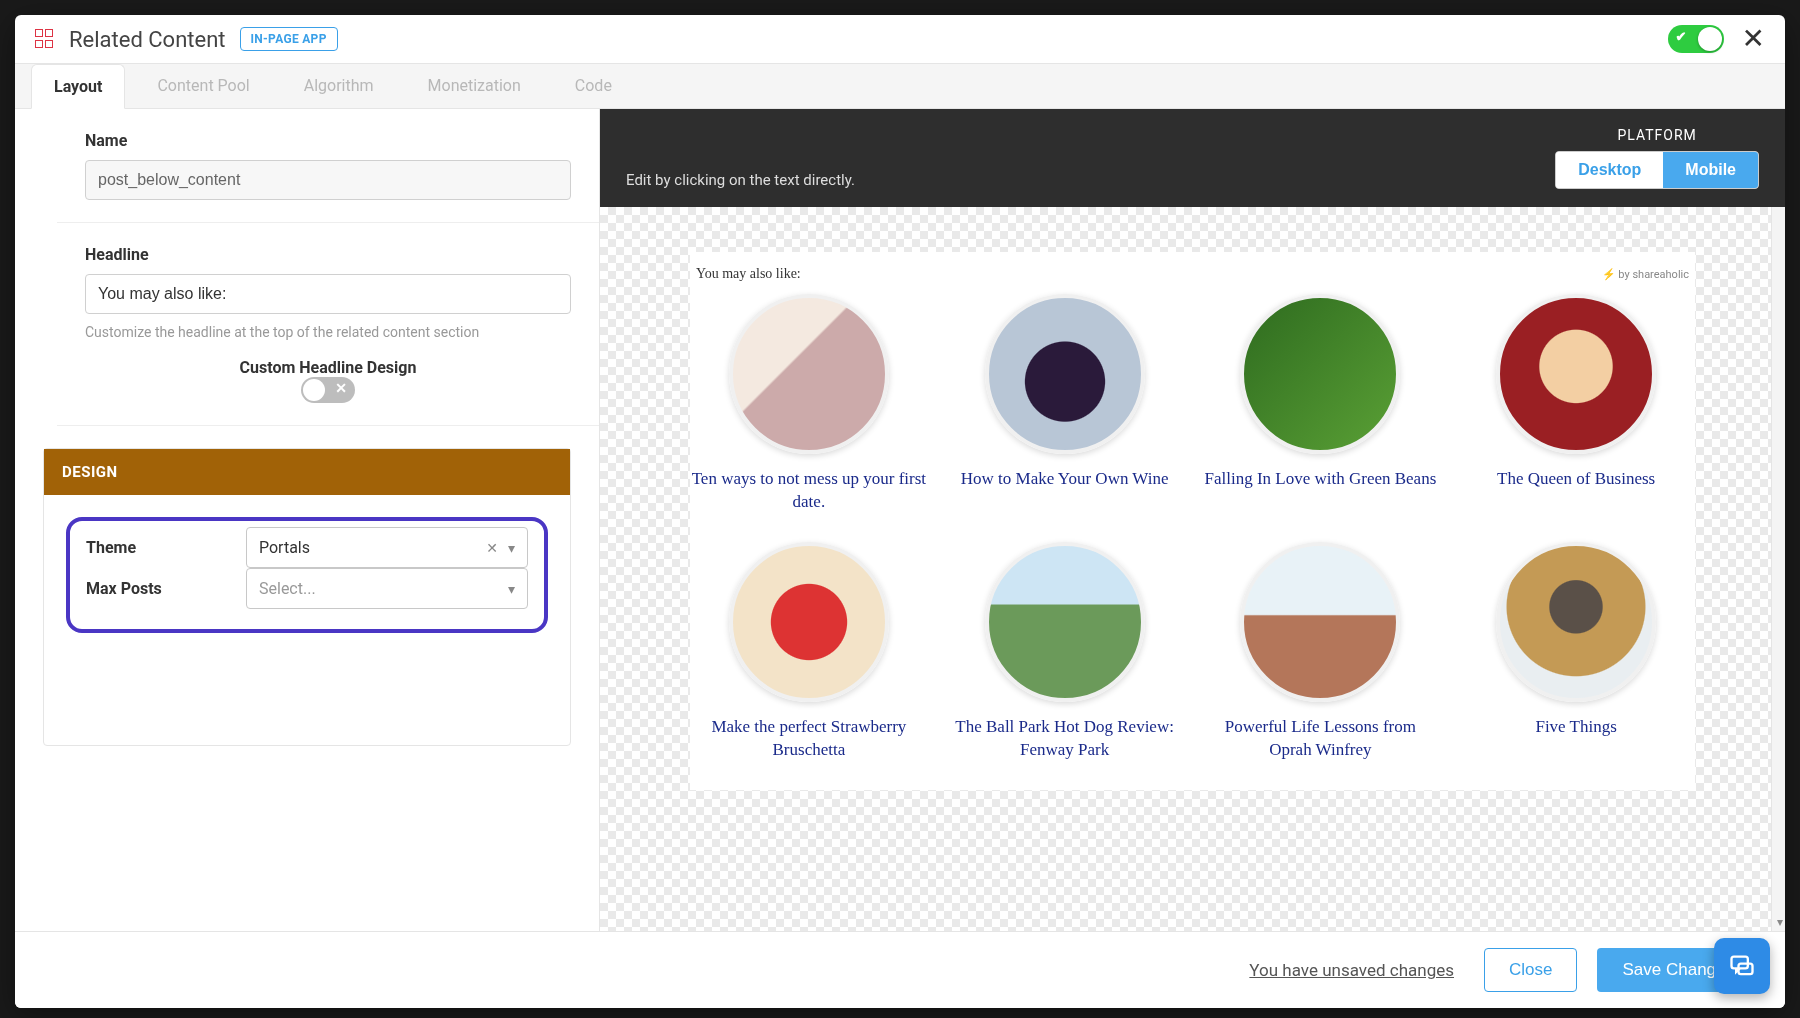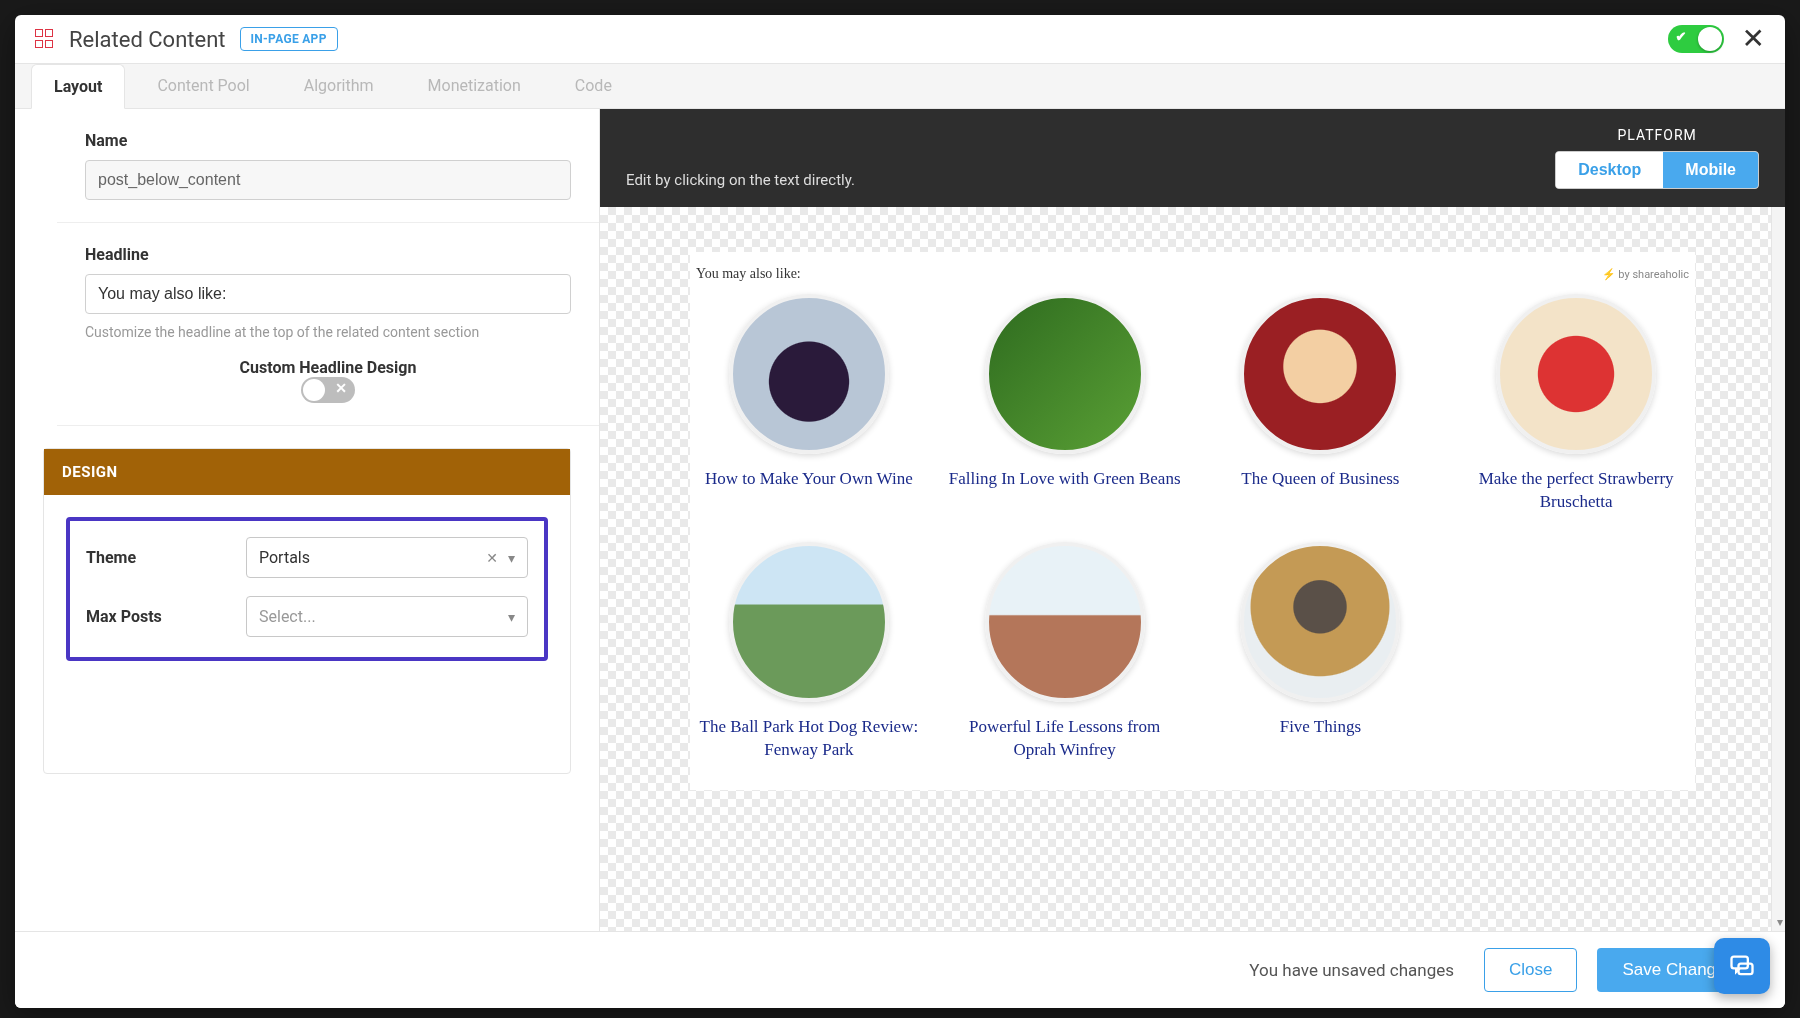--- a/index.html
+++ b/index.html
@@ -93,22 +93,22 @@
     content:"";position:absolute;left:2px;top:2px;width:22px;height:22px;border-radius:50%;background:#fff;
   }
   .toggle-off .x{position:absolute;right:8px;top:3px;color:#fff;font-size:14px;font-weight:700;}
 
   .design-box{margin:22px 28px;border:1px solid #e5e5e5;border-radius:4px;}
   .design-hdr{
     background:#a16207;color:#fff;font-weight:700;padding:14px 18px;font-size:15px;letter-spacing:.5px;
   }
   .design-body{padding:22px;}
   .hl-box{
-    border:4px solid #4a36c4;border-radius:4px;padding:16px 16px 20px;
-    display:flex;flex-direction:column;gap:18px;
+    border:4px solid #4a36c4;border-radius:16px;padding:6px 16px 20px;
+    display:flex;flex-direction:column;
   }
   .select-row{display:flex;align-items:center;gap:20px;}
   .select-row .slabel{width:140px;font-weight:700;font-size:16px;color:#333;}
   .sel{
     flex:1;display:flex;align-items:center;justify-content:space-between;
     border:1px solid #c8c8c8;border-radius:4px;padding:10px 12px;font-size:16px;color:#333;
     background:#fff;
   }
   .sel .ph{color:#999;}
   .sel .ctrls{display:flex;gap:10px;color:#888;font-size:14px;}
@@ -169,21 +169,21 @@
   .t4{background:radial-gradient(circle at 50% 50%,#d33 35%,#f3e3c8 36%);}     
   .t5{background:linear-gradient(#cde5f4 38%,#6b9a5a 39%);}          
   .t6{background:linear-gradient(#e8f2f7 45%,#b4765a 46%);}          
   .t7{background:radial-gradient(circle at 50% 40%,#5a5048 22%,#c49a55 23% 58%,#e9eef1 59%);} 
 
   
   .ftr{
     border-top:1px solid #e5e5e5;padding:16px 26px;display:flex;
     align-items:center;justify-content:flex-end;gap:20px;background:#fff;
   }
-  .unsaved{color:#555;font-size:17px;margin-right:10px;}
+  .unsaved{color:#555;font-size:17px;margin-right:10px;text-decoration:underline;}
   .btn{
     padding:11px 24px;border-radius:4px;font-size:17px;cursor:pointer;border:1px solid transparent;
   }
   .btn-outline{border-color:#3aa0e8;color:#3aa0e8;background:#fff;}
   .btn-primary{background:#49a9ee;color:#fff;}
 
   
   .chat{
     position:absolute;right:30px;bottom:24px;width:56px;height:56px;border-radius:10px;
     background:#2e8be6;display:flex;align-items:center;justify-content:center;color:#fff;font-size:26px;
@@ -299,20 +299,24 @@
         <div class="scrolltrack"></div>
 
         <div class="prev-inner">
           <div class="prev-inner-top">
             <div class="ymal">You may also like:</div>
             <div class="brand">by shareaholic</div>
           </div>
 
           <div class="grid">
             <div class="card">
+              <div class="thumb t0"></div>
+              <div class="card-title">Ten ways to not mess up your first date.</div>
+            </div>
+            <div class="card">
               <div class="thumb t1"></div>
               <div class="card-title">How to Make Your Own Wine</div>
             </div>
             <div class="card">
               <div class="thumb t2"></div>
               <div class="card-title">Falling In Love with Green Beans</div>
             </div>
             <div class="card">
               <div class="thumb t3"></div>
               <div class="card-title">The Queen of Business</div>

